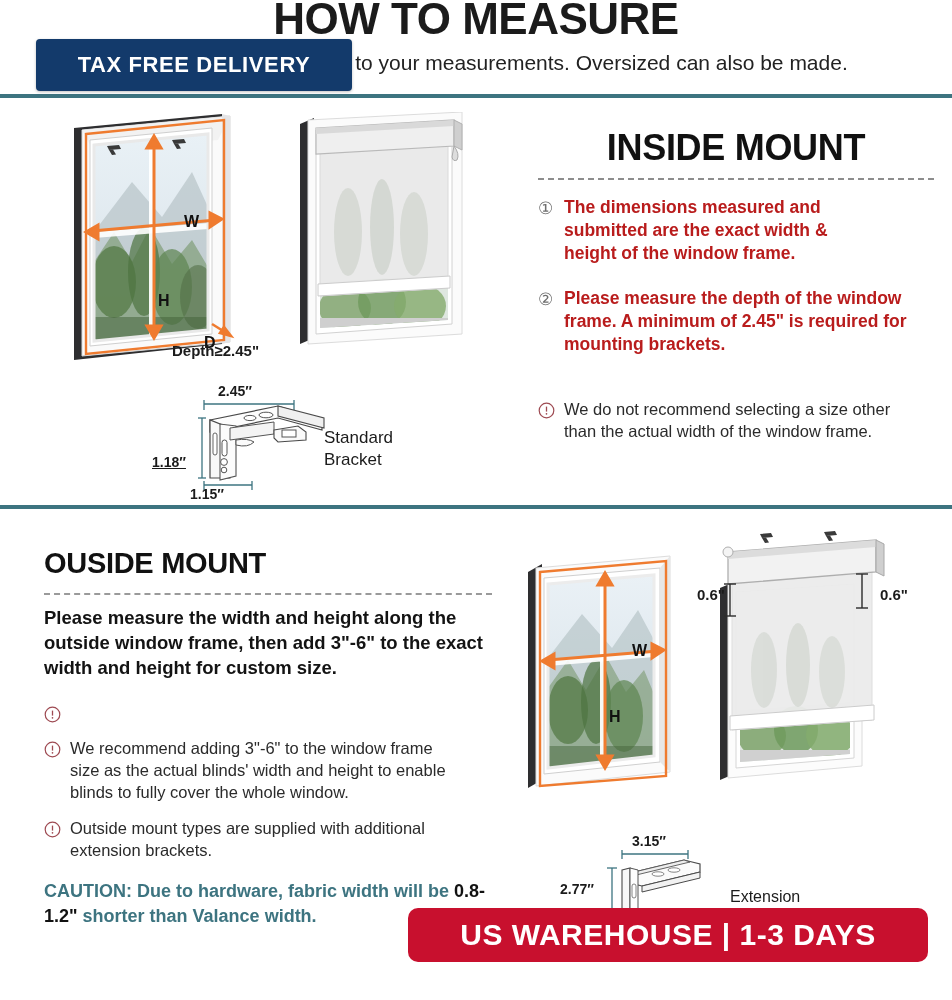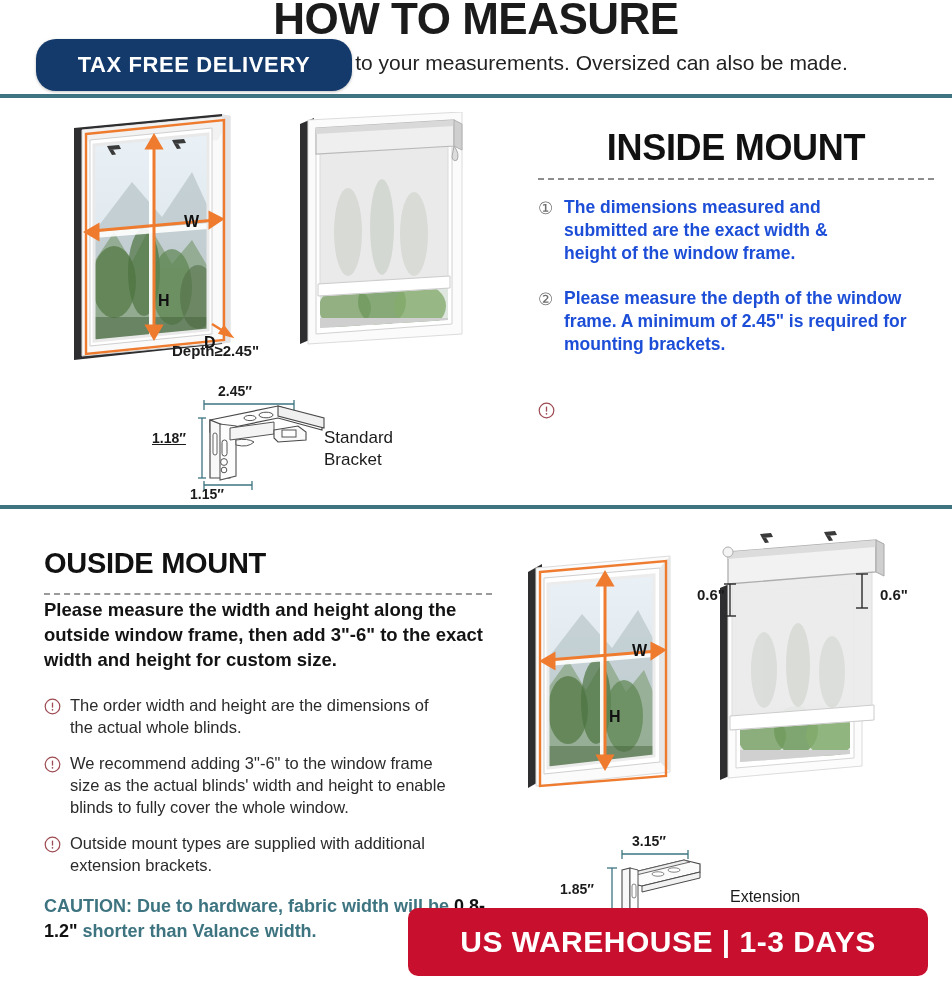--- a/index.html
+++ b/index.html
@@ -22,21 +22,21 @@
   }
   .hdr-sub {
     position: absolute; left: 0; top: 48px; width: 952px;
     text-align: center; font-size: 21px; color: #222; line-height: 30px;
     white-space: nowrap;
   }
   .badge-tax {
     position: absolute; left: 36px; top: 39px;
     width: 316px; height: 52px;
     background: #133a6b;
-    border-radius: 20px;
+    border-radius: 4px;
     color: #ffffff;
     font-size: 22px; font-weight: 700; letter-spacing: 0.6px;
     display: flex; align-items: center; justify-content: center;
     box-shadow: 0 1px 3px rgba(0,0,0,.25);
     z-index: 6;
   }
   .rule {
     position: absolute; left: 0; width: 952px; height: 4px;
     background: #3d7480;
   }
@@ -52,51 +52,51 @@
     height: 0; border-top: 2px dashed #8d8d8d; margin-top: 10px;
   }
   .bullets { margin-top: 16px; }
   .bullet { display: flex; margin-bottom: 14px; }
   .bullet .mk {
     flex: 0 0 26px; font-size: 17px; color: #6e6e6e;
     line-height: 23px; padding-top: 1px;
   }
   .bullet .mk.warn { color: #9e4a52; }
   .bullet .bt {
-    font-size: 17px; line-height: 22px; color: #1d4ed8;
+    font-size: 17px; line-height: 22px; color: #b91c1c;
   }
   .bullet .bt.bold { font-weight: 700; font-size: 17.5px; line-height: 23px; }
   b { font-weight: 700; }
 
   
   .inside-right {
     position: absolute; left: 538px; top: 128px; width: 396px;
   }
   .inside-right .h2 { font-size: 36px; text-align: center; }
 
   
   .outside-left { position: absolute; left: 44px; top: 543px; width: 448px; }
   .outside-left .h2 { font-size: 29px; }
   .intro {
     font-size: 18.5px; line-height: 25px; color: #131313; font-weight: 700;
-    margin-top: 2px;
+    margin-top: 10px;
   }
   .caution {
     margin-top: 18px; font-size: 18px; line-height: 25px;
     color: #3d7480; font-weight: 700;
   }
   .caution .dk { color: #111; }
 
   
   .dim-txt { position: absolute; font-size: 14px; font-weight: 700; color: #1b1b1b; white-space: nowrap; }
   .lbl-wh { position: absolute; font-size: 16px; font-weight: 700; color: #111; }
 
   
   .banner-red {
-    position: absolute; left: 408px; top: 908px; width: 520px; height: 68px;
+    position: absolute; left: 408px; top: 908px; width: 520px; height: 54px;
     background: #c8102e; border-radius: 10px;
     display: flex; align-items: center; justify-content: center;
     color: #fff; font-size: 30px; font-weight: 700; letter-spacing: 0.5px;
     z-index: 7;
   }
   .btn-personalize {
     position: absolute; left: 297px; top: 950px; width: 264px; height: 48px;
     background: #f4a83c; border-radius: 7px;
     display: flex; align-items: center; justify-content: center;
     z-index: 5;
@@ -241,20 +241,21 @@
       </div>
     </div>
     <div class="bullet" style="margin-top:42px;">
       <div class="mk warn">
         <svg width="17" height="17" viewBox="0 0 17 17" style="margin-top:3px;">
           <circle cx="8.5" cy="8.5" r="7.3" fill="none" stroke="#9e4a52" stroke-width="1.2"></circle>
           <line x1="8.5" y1="4.6" x2="8.5" y2="9.6" stroke="#9e4a52" stroke-width="1.3"></line>
           <circle cx="8.5" cy="11.8" r="0.85" fill="#9e4a52"></circle>
         </svg>
       </div>
+      <div class="bt" style="width:352px;font-size:16.5px;line-height:22px;color:#2b2b2b;">We do not recommend selecting a size other than the actual width of the window frame.</div>
     </div>
   </div>
 
   <div style="position:absolute;left:178px;top:378px;width:190px;height:120px;">
     <svg width="190" height="120" viewBox="0 0 190 120">
 
       <g stroke="#3d7480" stroke-width="1.3" fill="none">
         <line x1="26" y1="26" x2="116" y2="26"></line>
         <line x1="26" y1="22" x2="26" y2="32"></line>
         <line x1="116" y1="22" x2="116" y2="32"></line>
@@ -277,21 +278,21 @@
       <rect x="44" y="62" width="5" height="16" rx="2.5" fill="#fff" stroke="#555" stroke-width="1"></rect>
       <ellipse cx="46" cy="84" rx="3.4" ry="3.4" fill="#fff" stroke="#555" stroke-width="1"></ellipse>
       <ellipse cx="46" cy="92" rx="2.8" ry="2.8" fill="#fff" stroke="#555" stroke-width="1"></ellipse>
       <rect x="35" y="55" width="4" height="22" rx="2" fill="#fff" stroke="#555" stroke-width="0.9"></rect>
 
       <polygon points="96,52 120,48 128,54 128,62 100,64 96,60" fill="#fafafa" stroke="#4a4a4a" stroke-width="1.1"></polygon>
       <rect x="104" y="52" width="14" height="7" fill="#fff" stroke="#555" stroke-width="1"></rect>
       <path d="M58,62 q12,-2 18,2 q-6,6 -18,3 z" fill="#fbfbfb" stroke="#555" stroke-width="1"></path>
     </svg>
     <div class="dim-txt" style="left:40px;top:5px;">2.45″</div>
-    <div class="dim-txt" style="left:-26px;top:52px;text-decoration:underline;">1.18″</div>
+    <div class="dim-txt" style="left:-26px;top:76px;text-decoration:underline;">1.18″</div>
     <div class="dim-txt" style="left:12px;top:108px;text-align:right;">1.15″</div>
   </div>
   <div style="position:absolute;left:324px;top:427px;font-size:17px;line-height:22px;color:#1b1b1b;">
     <div>Standard</div>
     <div>Bracket</div>
   </div>
 
   <div class="rule r2"></div>
 
   <div class="outside-left">
@@ -301,21 +302,20 @@
 
     <div class="bullets" style="margin-top:22px;">
       <div class="bullet">
         <div class="mk warn">
           <svg width="17" height="17" viewBox="0 0 17 17" style="margin-top:3px;">
             <circle cx="8.5" cy="8.5" r="7.3" fill="none" stroke="#9e4a52" stroke-width="1.2"></circle>
             <line x1="8.5" y1="4.6" x2="8.5" y2="9.6" stroke="#9e4a52" stroke-width="1.3"></line>
             <circle cx="8.5" cy="11.8" r="0.85" fill="#9e4a52"></circle>
           </svg>
         </div>
-        <div class="bt" style="width:360px;font-size:16.5px;color:#2b2b2b;">The order width and height are the dimensions of the actual whole blinds.</div>
       </div>
       <div class="bullet">
         <div class="mk warn">
           <svg width="17" height="17" viewBox="0 0 17 17" style="margin-top:3px;">
             <circle cx="8.5" cy="8.5" r="7.3" fill="none" stroke="#9e4a52" stroke-width="1.2"></circle>
             <line x1="8.5" y1="4.6" x2="8.5" y2="9.6" stroke="#9e4a52" stroke-width="1.3"></line>
             <circle cx="8.5" cy="11.8" r="0.85" fill="#9e4a52"></circle>
           </svg>
         </div>
         <div class="bt" style="width:392px;font-size:16.5px;color:#2b2b2b;">We recommend adding 3"-6" to the window frame size as the actual blinds' width and height to enable blinds to fully cover the whole window.</div>
@@ -449,20 +449,20 @@
       <polygon points="30,48 88,34 104,38 104,46 46,60 30,56" fill="#fbfbfb" stroke="#4a4a4a" stroke-width="1.2"></polygon>
       <polygon points="30,48 88,34 94,36 36,50" fill="#ededed" stroke="#555" stroke-width="0.9"></polygon>
       <polygon points="46,60 104,46 104,52 46,66" fill="#f2f2f2" stroke="#4a4a4a" stroke-width="1"></polygon>
       <polygon points="26,44 34,42 34,88 26,90" fill="#f8f8f8" stroke="#4a4a4a" stroke-width="1.1"></polygon>
       <polygon points="34,42 42,44 42,86 34,88" fill="#fdfdfd" stroke="#555" stroke-width="1"></polygon>
       <rect x="36" y="58" width="4" height="14" rx="2" fill="#fff" stroke="#666" stroke-width="0.8"></rect>
       <ellipse cx="62" cy="48" rx="6" ry="2.2" fill="#fff" stroke="#666" stroke-width="0.8"></ellipse>
       <ellipse cx="78" cy="44" rx="6" ry="2.2" fill="#fff" stroke="#666" stroke-width="0.8"></ellipse>
     </svg>
     <div class="dim-txt" style="left:36px;top:7px;">3.15″</div>
-    <div class="dim-txt" style="left:-36px;top:55px;">1.85″</div>
+    <div class="dim-txt" style="left:-36px;top:55px;">2.77″</div>
   </div>
   <div style="position:absolute;left:730px;top:888px;font-size:16px;color:#1b1b1b;">Extension</div>
 
   <div class="banner-red">US WAREHOUSE | 1-3 DAYS</div>
 
 
 </div>
 
 </body></html>

